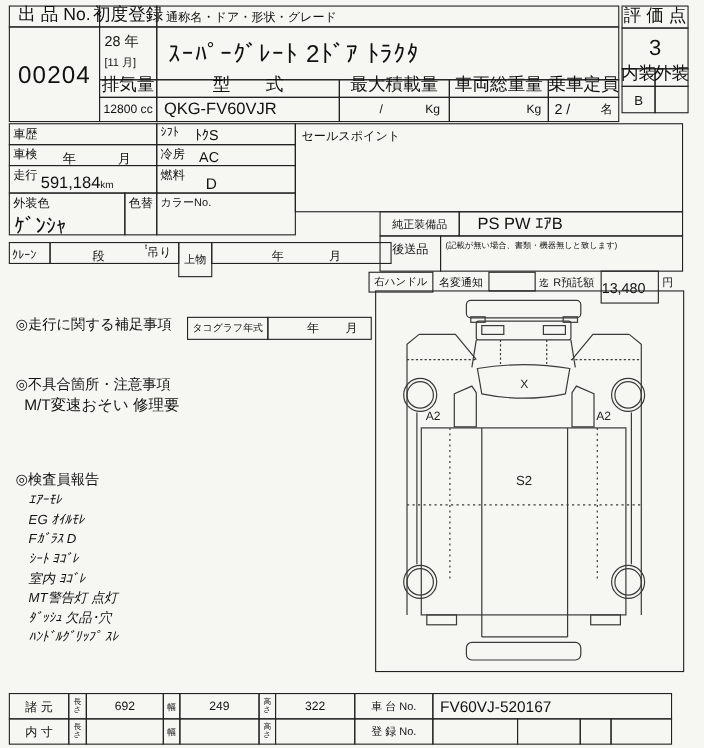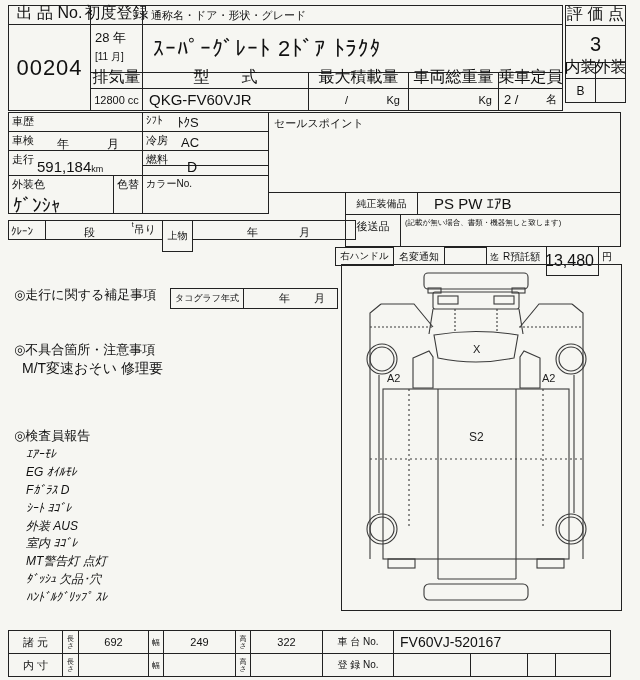--- a/index.html
+++ b/index.html
@@ -115,21 +115,21 @@
 </div>
 <div class="abs bx" style="left:142px;top:131px;width:127px;height:20px">
   <span class="cl">冷房</span>
   <span class="abs" style="left:38px;top:3px;font-size:13px">AC</span>
 </div>
 
 <div class="abs bx" style="left:8px;top:150px;width:135px;height:26px">
   <span class="cl">走行</span>
   <span class="abs nowrap" style="left:28px;top:7px;font-size:15px"><span>591,184</span><span style="font-size:9px">km</span></span>
 </div>
-<div class="abs bx" style="left:142px;top:150px;width:127px;height:16px">
+<div class="abs bx" style="left:142px;top:150px;width:127px;height:26px">
   <span class="cl">燃料</span>
   <span class="abs" style="left:44px;top:8px;font-size:14px">D</span>
 </div>
 
 <div class="abs bx" style="left:8px;top:175px;width:106px;height:39px">
   <span class="cl">外装色</span>
   <span class="abs nowrap" style="left:4px;top:19px;font-size:19px">ｹﾞﾝｼｬ</span>
 </div>
 <div class="abs bx" style="left:113px;top:175px;width:30px;height:39px">
     <span class="cl">色替</span>
@@ -172,21 +172,21 @@
   </div>
 <div class="abs bx" style="left:400px;top:214px;width:221px;height:33px;padding:3px 4px;font-size:7.5px"><span>(記載が無い場合、書類・機器無しと致します)</span></div>
 
 <div class="abs bx ctr" style="left:335px;top:247px;width:59px;height:19px;font-size:9.5px">
     <span>右ハンドル</span>
   </div>
 <span class="abs nowrap" style="left:399px;top:250px;font-size:10px">名変通知</span>
 <div class="abs bx" style="left:444px;top:247px;width:43px;height:18px"></div>
 <span class="abs" style="left:490px;top:251px;font-size:9px">迄</span>
 <span class="abs nowrap" style="left:503px;top:250px;font-size:10px">R預託額</span>
-<div class="abs bx" style="left:546px;top:246px;width:53px;height:30px;display:flex;align-items:center;justify-content:flex-end;padding-right:4px;font-size:16px">
+<div class="abs bx" style="left:546px;top:246px;width:53px;height:30px;display:flex;align-items:center;justify-content:flex-start;padding-right:4px;font-size:13px">
     <span>13,480</span>
   </div>
 <span class="abs" style="left:602px;top:250px;font-size:10px">円</span>
 
 <div class="abs nowrap" style="left:14px;top:286px;font-size:13px">◎走行に関する補足事項</div>
 <div class="abs bx ctr" style="left:170px;top:288px;width:74px;height:21px;font-size:9px">
     <span>タコグラフ年式</span>
   </div>
 <div class="abs bx" style="left:243px;top:288px;width:95px;height:21px;display:flex;align-items:center;justify-content:flex-end;gap:24px;padding-right:12px;font-size:11px">
   <span>年</span>
@@ -195,21 +195,20 @@
 
 <div class="abs nowrap" style="left:14px;top:341px;font-size:13px">◎不具合箇所・注意事項</div>
 <div class="abs nowrap" style="left:22px;top:360px;font-size:14px">M/T変速おそい 修理要</div>
 
 <div class="abs nowrap" style="left:14px;top:427px;font-size:13px">◎検査員報告</div>
 <div class="abs" style="left:26px;top:446px;width:230px">
   <div class="insp-line">ｴｱｰﾓﾚ</div>
   <div class="insp-line">EG ｵｲﾙﾓﾚ</div>
   <div class="insp-line">Fｶﾞﾗｽ D</div>
   <div class="insp-line">ｼｰﾄ ﾖｺﾞﾚ</div>
-  <div class="insp-line">外装 AUS</div>
   <div class="insp-line">室内 ﾖｺﾞﾚ</div>
   <div class="insp-line">MT警告灯 点灯</div>
   <div class="insp-line">ﾀﾞｯｼｭ 欠品･穴</div>
   <div class="insp-line">ﾊﾝﾄﾞﾙｸﾞﾘｯﾌﾟ ｽﾚ</div>
 </div>
 
 <div class="abs bx" style="left:341px;top:264px;width:281px;height:347px">
 <svg width="279" height="345" viewBox="0 0 279 345">
   <g fill="none" stroke="#3a3a3a" stroke-width="1.1">
 

